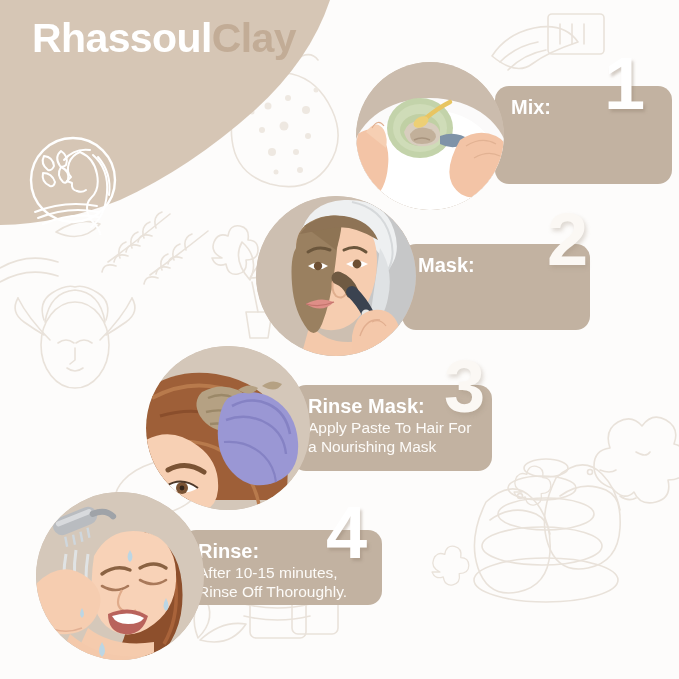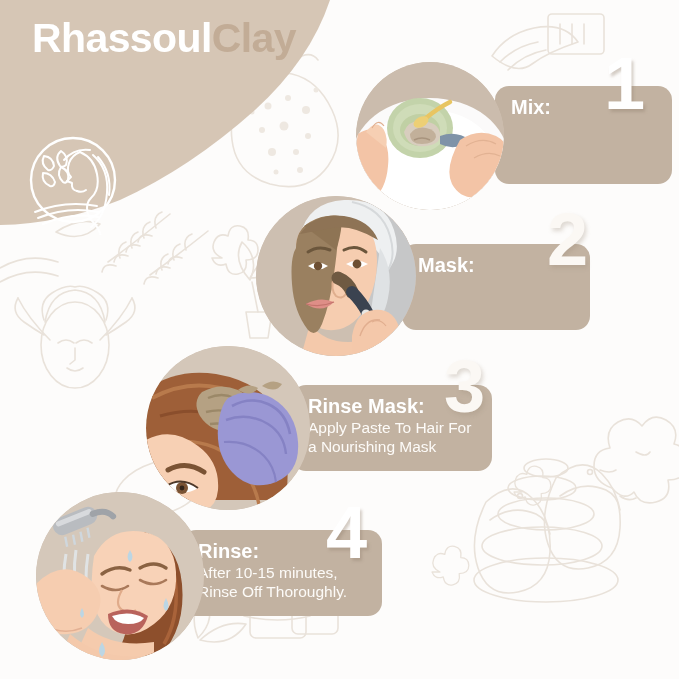--- a/index.html
+++ b/index.html
@@ -111,21 +111,21 @@
 
   #step2 .photo   {left:256px;top:196px;width:160px;height:160px;}
   #step2 .textbox {left:402px;top:244px;width:188px;height:86px;}
   #step2 .bignum  {left:547px;top:203px;}
 
   #step3 .photo   {left:146px;top:346px;width:164px;height:164px;}
   #step3 .textbox {left:292px;top:385px;width:200px;height:86px;}
   #step3 .bignum  {left:444px;top:350px;}
 
   #step4 .photo   {left:36px;top:492px; width:168px;height:168px;}
-  #step4 .textbox {left:182px;top:530px;width:200px;height:86px;}
+  #step4 .textbox {left:182px;top:530px;width:200px;height:75px;}
   #step4 .bignum  {left:326px;top:496px;}
 
   #step2 .bignum, #step3 .bignum{
     color:#fbf8f4;
     text-shadow:2px 3px 4px rgba(160,142,125,.32);
   }
 </style>
 </head>
 <body>
 

